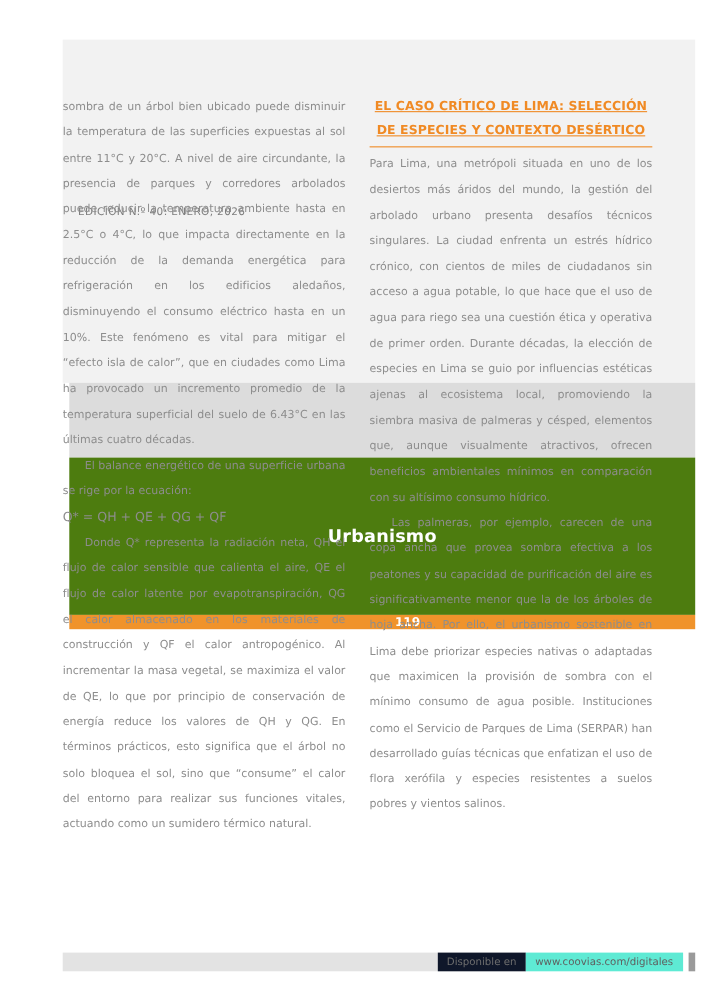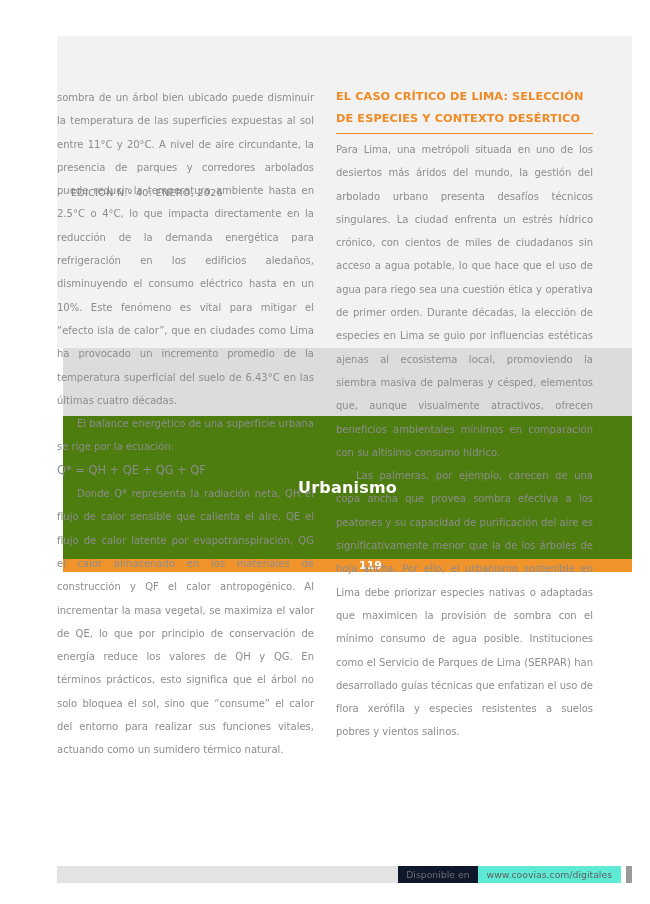--- a/index.html
+++ b/index.html
@@ -107,21 +107,22 @@
   
   .section-heading {
     color: #f08a24;
     font-size: 11.3px;
     font-weight: bold;
     line-height: 22px;
     letter-spacing: 0.1px;
     margin: 0 0 4px 0;
     padding-bottom: 3px;
     border-bottom: 1.4px solid #f08a24;
-    text-align: left;
+    text-align: center;
+    text-decoration: underline;
   }
 
   
   .page-footer {
     position: absolute;
     left: 57px;
     right: 18px;
     top: 866px;
     height: 17px;
     display: flex;

